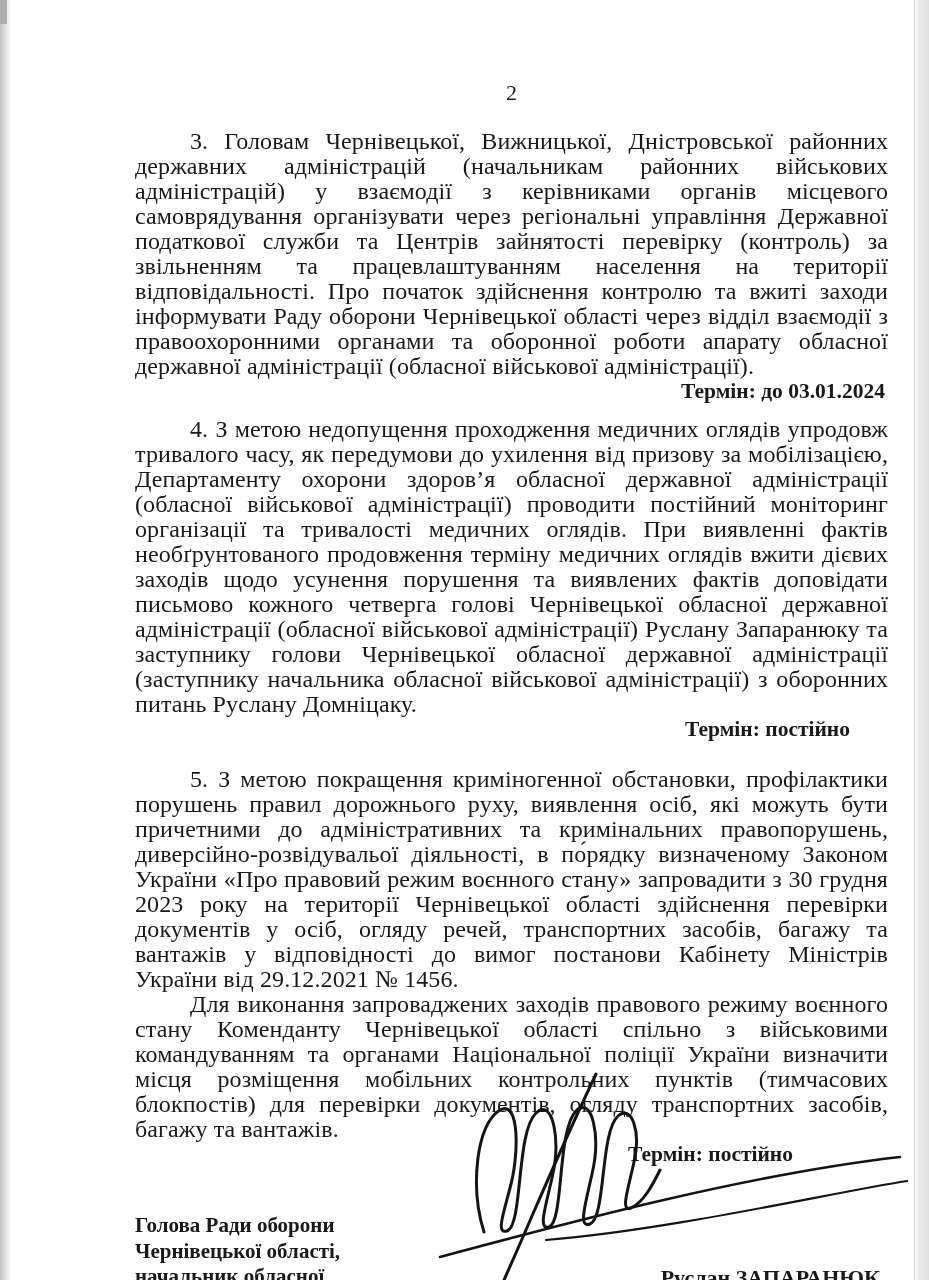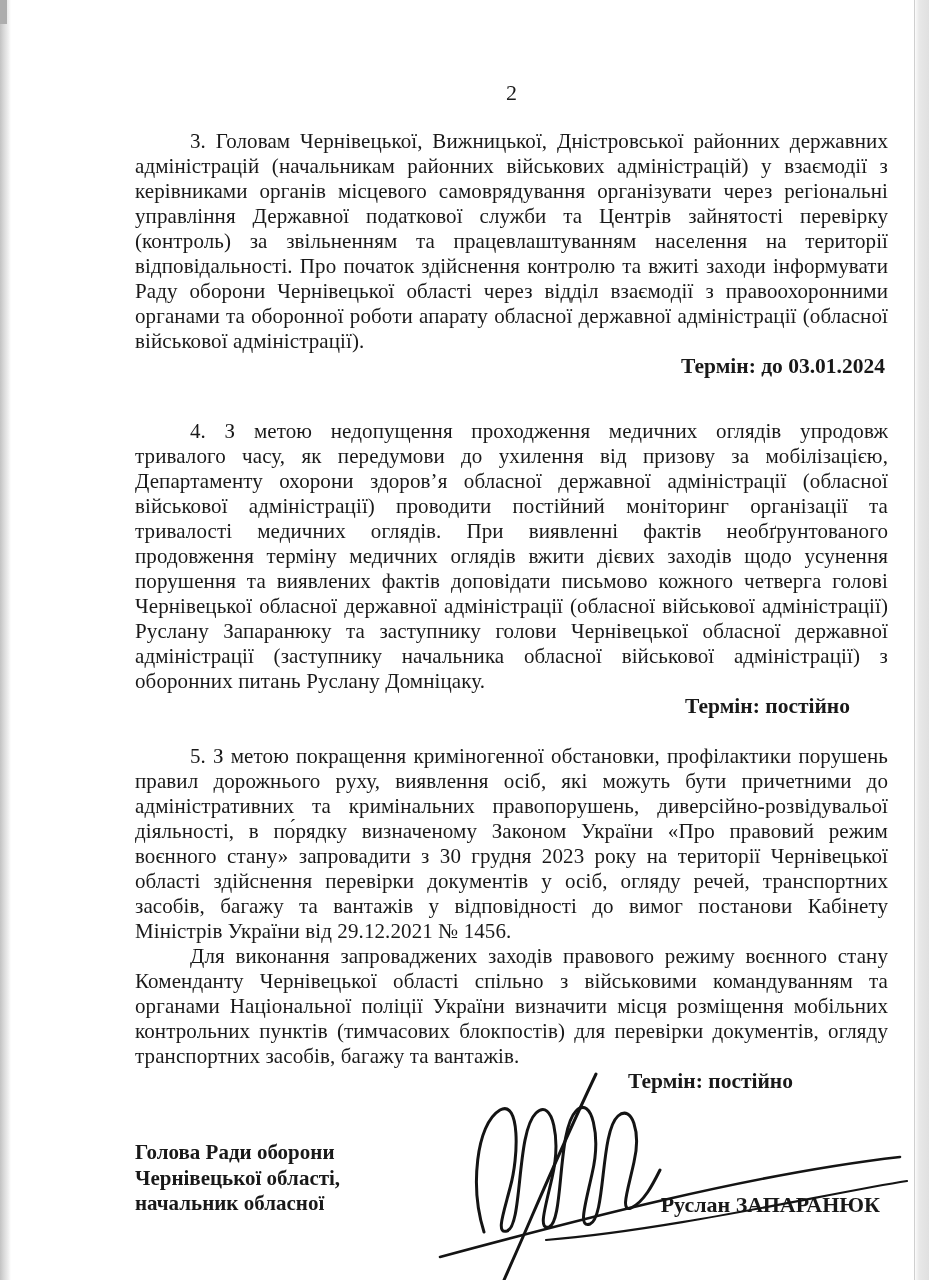--- a/index.html
+++ b/index.html
@@ -23,29 +23,29 @@
     background:linear-gradient(90deg,#fbfbfb 0%,#e8e8e8 30%,#e0e0e0 100%);
     border-left:1px solid #cfcfcf;
   }
   .content {
     position:absolute; left:135px; top:80px; width:753px;
   }
   .pagenum {
     text-align:center; font-size:22px; line-height:25px; margin-bottom:24px;
   }
   p.body {
-    margin:0; font-size:21px; line-height:25px;
+    margin:0; font-size:24px; line-height:25px;
     text-align:justify; text-align-last:left;
     text-indent:55px; letter-spacing:0.1px;
   }
   .term {
     font-weight:700; font-size:21.5px; line-height:25px;
     text-align:right; margin:0;
   }
-  .term-0 { padding-right:3px;  margin-bottom:40px; }
+  .term-0 { padding-right:3px;  margin-bottom:13px; }
   .term-1 { padding-right:38px; margin-bottom:25px; }
   .term-3 { padding-right:95px; }
   .sig-row {
     margin-top:46px; display:flex; align-items:flex-end;
   }
   .sig-titles {
     width:330px; font-weight:700; font-size:21px; line-height:25.5px;
   }
   .sig-name {
     flex:1; text-align:right; font-weight:700; font-size:22px; line-height:25px;

